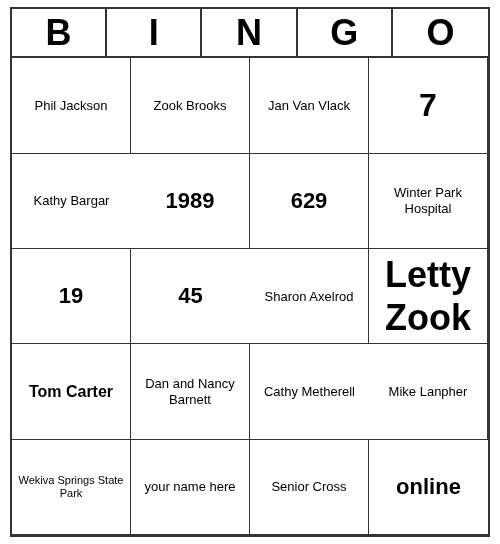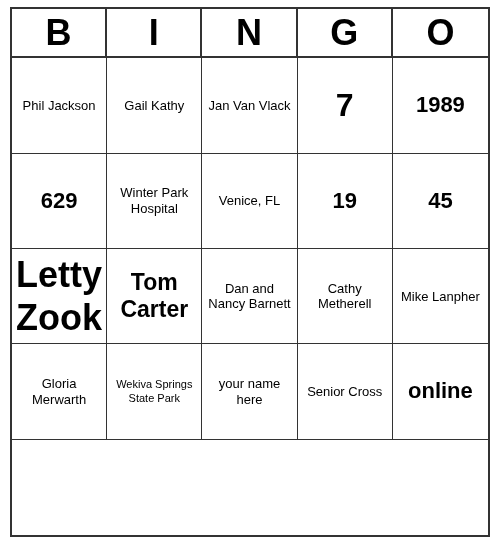--- a/index.html
+++ b/index.html
@@ -38,21 +38,21 @@
       border-right: 2px solid #333;
       line-height: 1.1;
     }
 
     .bingo-header-cell:last-child {
       border-right: none;
     }
 
     .bingo-grid {
       display: grid;
-      grid-template-columns: repeat(5, 1fr);
+      grid-template-columns: repeat(4, 1fr);
       grid-template-rows: repeat(5, 1fr);
     }
 
     .bingo-cell {
       border-right: 1px solid #333;
       border-bottom: 1px solid #333;
       text-align: center;
       display: flex;
       align-items: center;
       justify-content: center;
@@ -69,21 +69,21 @@
     .bingo-cell:nth-child(n+21) {
       border-bottom: none;
     }
 
     .bingo-cell.large-text {
       font-size: 22px;
       font-weight: bold;
     }
 
     .bingo-cell.medium-text {
-      font-size: 23px;
+      font-size: 16px;
       font-weight: bold;
       text-align: center;
     }
 
     .bingo-cell.xlarge-text {
       font-size: 36px;
       font-weight: bold;
     }
 
     .bingo-cell.number-cell {
@@ -101,33 +101,33 @@
 <div class="bingo-container">
   <div class="bingo-header">
   <div class="bingo-header-cell">B</div>
       <div class="bingo-header-cell">I</div>
       <div class="bingo-header-cell">N</div>
       <div class="bingo-header-cell">G</div>
       <div class="bingo-header-cell">O</div>
     </div>
   <div class="bingo-grid">
   <div class="bingo-cell">Phil Jackson</div>
-      <div class="bingo-cell">Gail Kathy</div>
+      <div class="bingo-cell">Zook Brooks</div>
       <div class="bingo-cell">Jan Van Vlack</div>
       <div class="bingo-cell number-cell">7</div>
+      <div class="bingo-cell">Kathy Bargar</div>
       <div class="bingo-cell large-text">1989</div>
       <div class="bingo-cell large-text">629</div>
       <div class="bingo-cell">Winter Park Hospital</div>
-      <div class="bingo-cell">Venice, FL</div>
       <div class="bingo-cell large-text">19</div>
       <div class="bingo-cell large-text">45</div>
+      <div class="bingo-cell">Sharon Axelrod</div>
       <div class="bingo-cell xlarge-text">Letty Zook</div>
       <div class="bingo-cell medium-text">Tom Carter</div>
       <div class="bingo-cell">Dan and Nancy Barnett</div>
       <div class="bingo-cell">Cathy Metherell</div>
       <div class="bingo-cell">Mike Lanpher</div>
-      <div class="bingo-cell">Gloria Merwarth</div>
       <div class="bingo-cell small-text">Wekiva Springs State Park</div>
       <div class="bingo-cell">your name here</div>
       <div class="bingo-cell">Senior Cross</div>
       <div class="bingo-cell large-text">online</div>
     </div>
 </div>
 
 </body></html>

